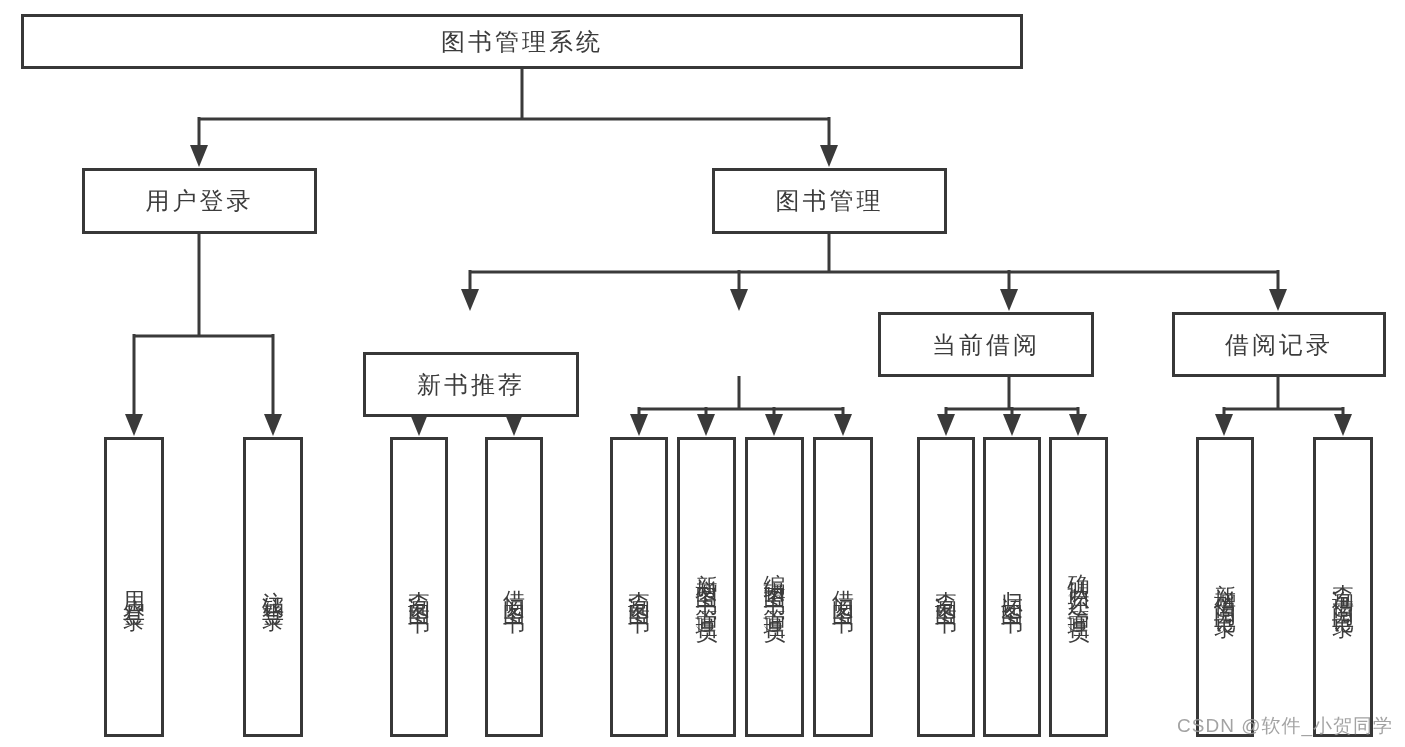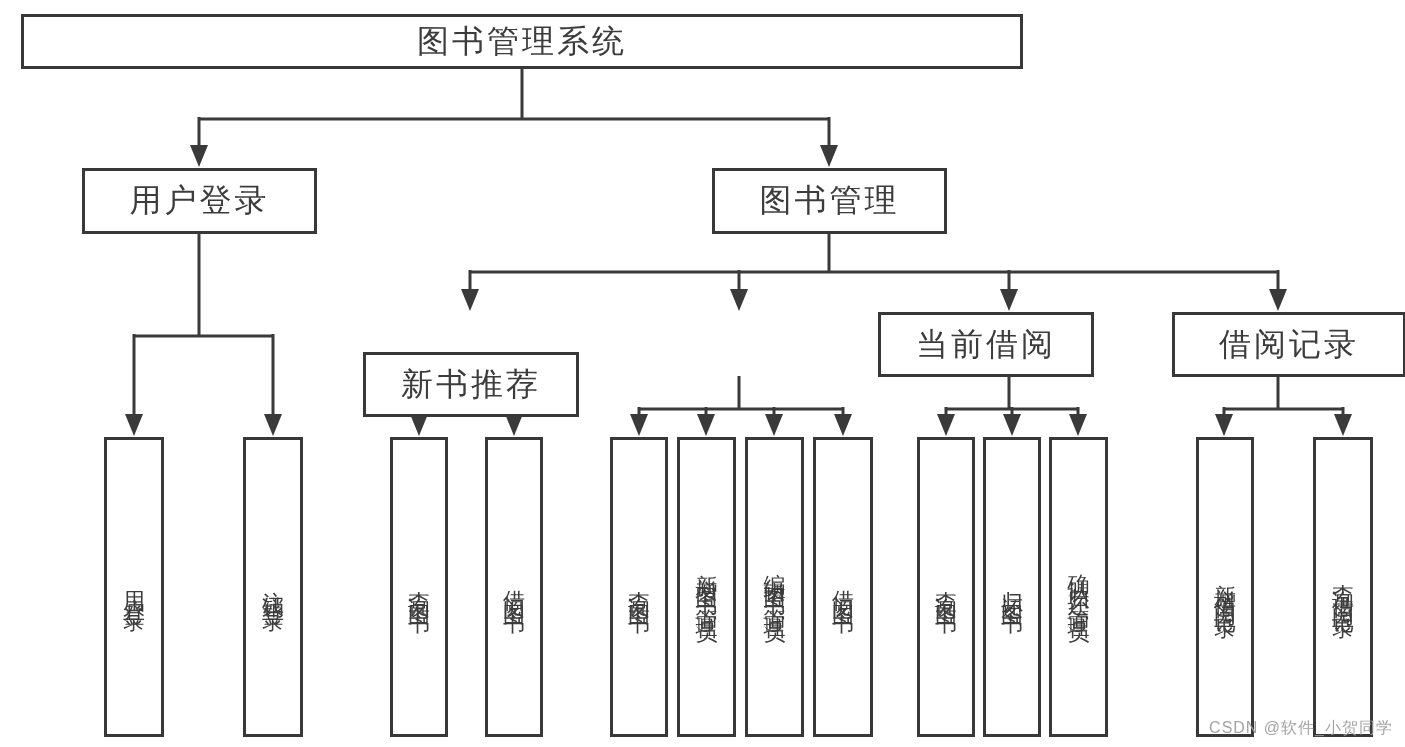--- a/index.html
+++ b/index.html
@@ -10,21 +10,21 @@
     font-family:"Liberation Sans","DejaVu Sans",sans-serif;
     overflow:hidden;
   }
   .wires{position:absolute;left:0;top:0;width:1405px;height:747px;}
   .node{
     position:absolute;
     box-sizing:border-box;
     background:#ffffff;
     border:3px solid #383838;
     display:flex;align-items:center;justify-content:center;
-    font-size:32px;letter-spacing:3px;color:#3c3c3c;
+    font-size:24px;letter-spacing:3px;color:#3c3c3c;
     white-space:nowrap;
   }
   .leaf{
     position:absolute;
     box-sizing:border-box;
     background:#ffffff;
     border:3px solid #383838;
     display:flex;align-items:center;justify-content:center;
     color:#3c3c3c;
   }
@@ -32,21 +32,21 @@
     writing-mode:vertical-rl;
     text-orientation:mixed;
     font-size:22px;
     letter-spacing:7px;
     line-height:1;
     white-space:nowrap;
   }
   .watermark{
     position:absolute;
     right:12px;bottom:8px;
-    font-size:16px;
+    font-size:19px;
     color:rgba(155,155,155,0.92);
     letter-spacing:1px;
     white-space:nowrap;
   }
 </style>
 </head>
 <body>
 
 <div class="canvas">
 
@@ -90,21 +90,21 @@
     </g>
   </svg>
 
   <div class="node" style="left:21px;top:14px;width:1002px;height:55px;">图书管理系统</div>
 
   <div class="node" style="left:82px;top:168px;width:235px;height:66px;">用户登录</div>
   <div class="node" style="left:712px;top:168px;width:235px;height:66px;">图书管理</div>
 
   <div class="node" style="left:363px;top:312px;width:216px;height:65px;margin-top:40px;">新书推荐</div>
   <div class="node" style="left:878px;top:312px;width:216px;height:65px;">当前借阅</div>
-  <div class="node" style="left:1172px;top:312px;width:234px;height:65px;">借阅记录</div>
+  <div class="node" style="left:1172px;top:312px;width:214px;height:65px;">借阅记录</div>
 
   <div class="leaf" style="left:104px;top:437px;width:60px;height:300px;">
     <span>用户登录</span>
   </div>
   <div class="leaf" style="left:243px;top:437px;width:60px;height:300px;">
     <span>注销登录</span>
   </div>
 
   <div class="leaf" style="left:390px;top:437px;width:58px;height:300px;">
     <span>查询图书</span>

